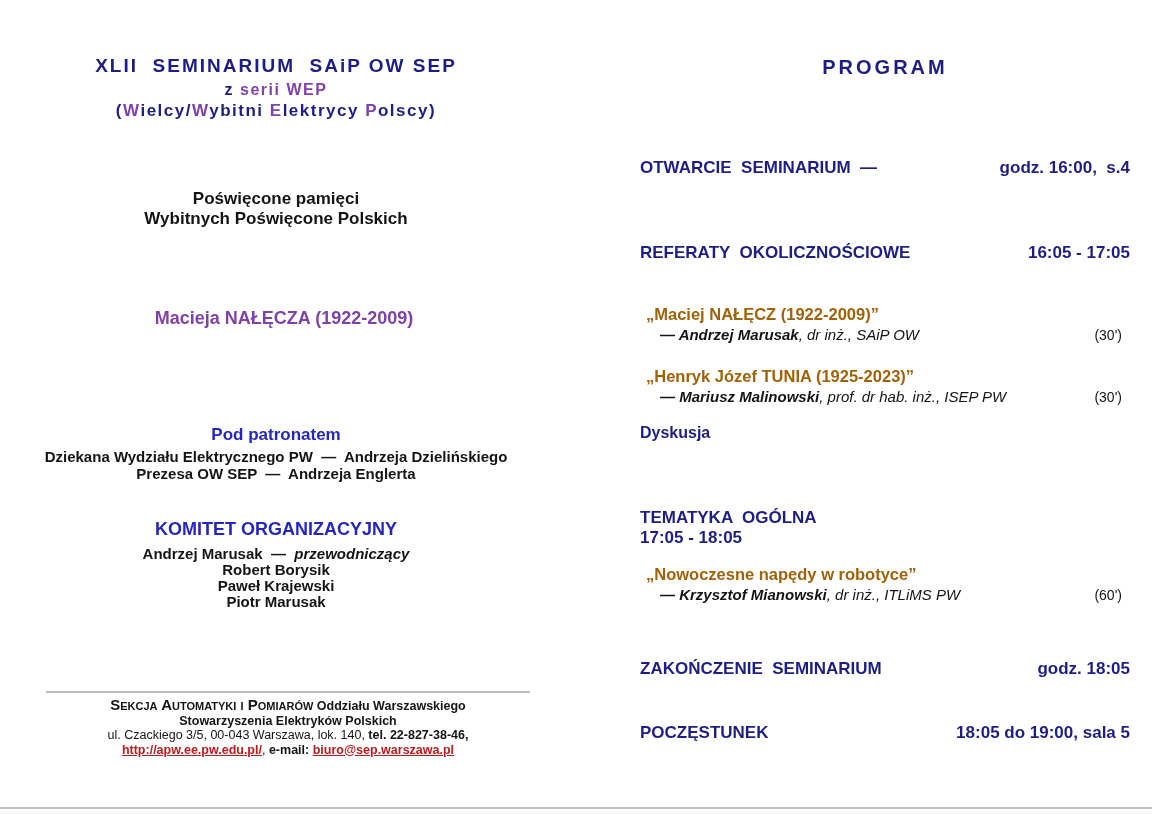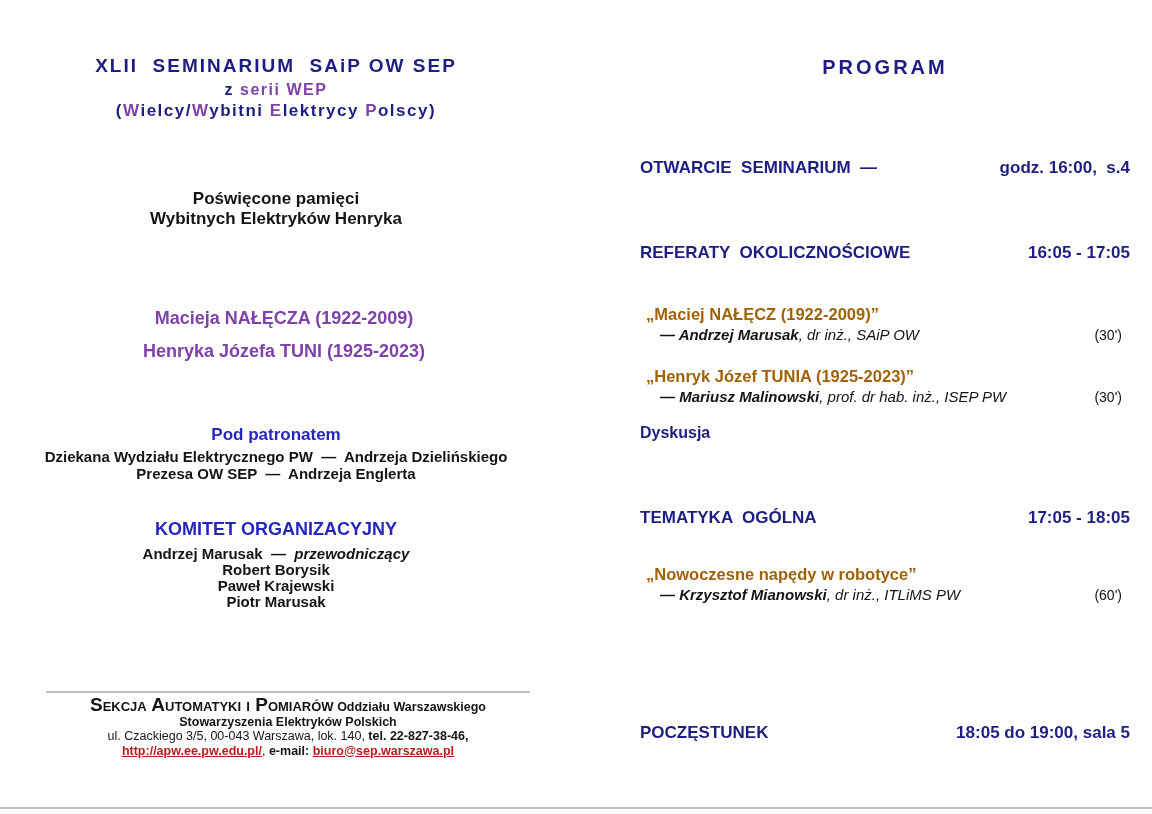--- a/index.html
+++ b/index.html
@@ -37,34 +37,34 @@
 
   .committee { left: 16px; top: 517px; width: 520px; }
   .committee-heading { font-size: 18px; font-weight: bold; color: #2526bd; line-height: 24px; margin-bottom: 5px; }
   .committee-line { font-size: 15px; font-weight: bold; line-height: 16px; }
   .role-italic { font-style: italic; }
 
   .footer { left: 36px; top: 691px; width: 504px; }
   .footer-rule { border: 0; border-top: 2px solid #bcbcbc; width: 484px; margin: 0 auto 5px auto; }
   .footer-line { font-size: 12.5px; line-height: 14.5px; }
   .footer-bold { font-weight: bold; }
-  .sc { font-variant: small-caps; font-weight: bold; font-size: 19px; }
+  .sc { font-variant: small-caps; font-weight: bold; font-size: 15px; }
   a.doc-link { color: #b91c1c; font-weight: bold; text-decoration: underline; }
 
   
   .right-col { position: absolute; left: 576px; top: 0; width: 576px; height: 814px; }
   .right-inner { position: absolute; left: 64px; width: 490px; }
 
   .program-heading { top: 56px; font-size: 20px; font-weight: bold; letter-spacing: 3px; color: #1e1e82; text-align: center; }
 
   .sched-row { display: flex; justify-content: space-between; align-items: flex-start;
                font-size: 17px; font-weight: bold; color: #1e1e82; }
   .row-otwarcie   { top: 158px; }
   .row-referaty   { top: 243px; }
-  .row-tematyka   { top: 508px; }
+  .row-tematyka   { top: 508px; flex-direction: column; }
   .row-zakonczenie{ top: 659px; }
   .row-poczestunek{ top: 723px; }
 
   .talk { }
   .talk-1 { top: 304px; }
   .talk-2 { top: 366px; }
   .talk-3 { top: 564px; }
   .talk-title { font-size: 16.5px; font-weight: bold; color: #a16207; line-height: 21px; padding-left: 6px; }
   .talk-speaker-row { display: flex; justify-content: space-between; align-items: baseline;
                       padding-left: 20px; margin-top: 1px; }
@@ -86,26 +86,25 @@
   <div class="left-col">
 
     <div class="abs center title-block">
       <div class="title-line1 pre">XLII  SEMINARIUM  SAiP OW SEP</div>
       <div class="title-line2"><span class="navy pre">z </span><span class="purple pre">serii WEP</span></div>
       <div class="title-line3"><span class="navy pre">(</span><span class="purple pre">W</span><span class="navy pre">ielcy/</span><span class="purple pre">W</span><span class="navy pre">ybitni </span><span class="purple pre">E</span><span class="navy pre">lektrycy </span><span class="purple pre">P</span><span class="navy pre">olscy)</span></div>
     </div>
 
     <div class="abs center dedication">
       <div class="pre">Poświęcone pamięci</div>
-      <div class="pre">Wybitnych Elektryków Henryka</div>
+      <div class="pre">Wybitnych Poświęcone Polskich</div>
     </div>
 
     <div class="abs center honorees">
       <div class="pre">Macieja NAŁĘCZA (1922-2009)</div>
-      <div class="pre">Henryka Józefa TUNI (1925-2023)</div>
     </div>
 
     <div class="abs center committee">
       <div class="committee-heading pre">KOMITET ORGANIZACYJNY</div>
       <div class="committee-line"><span class="pre">Andrzej Marusak</span><span class="pre">  —  </span><span class="role-italic pre">przewodniczący</span></div>
       <div class="committee-line pre">Robert Borysik</div>
       <div class="committee-line pre">Paweł Krajewski</div>
       <div class="committee-line pre">Piotr Marusak</div>
     </div>
 
@@ -163,20 +162,24 @@
     </div>
 
     <div class="right-inner talk talk-3">
       <div class="talk-title pre">„Nowoczesne napędy w robotyce”</div>
       <div class="talk-speaker-row">
         <span><span class="speaker-name pre"><span class="pre">— </span><span class="pre">Krzysztof Mianowski</span></span><span class="speaker-details pre">, dr inż., ITLiMS PW</span></span>
         <span class="talk-duration pre">(60')</span>
       </div>
     </div>
 
+    <div class="right-inner sched-row row-zakonczenie">
+      <span class="pre">ZAKOŃCZENIE  SEMINARIUM</span>
+      <span class="pre">godz. 18:05</span>
+    </div>
 
     <div class="right-inner sched-row row-poczestunek">
       <span class="pre">POCZĘSTUNEK</span>
       <span class="pre">18:05 do 19:00, sala 5</span>
     </div>
 
   </div>
 
   <div class="bottom-band"></div>
 

